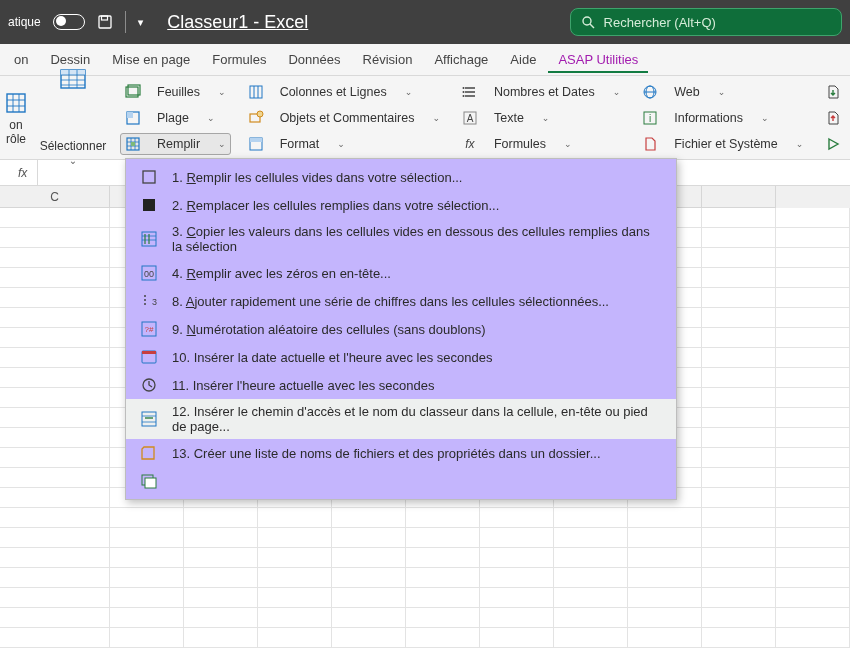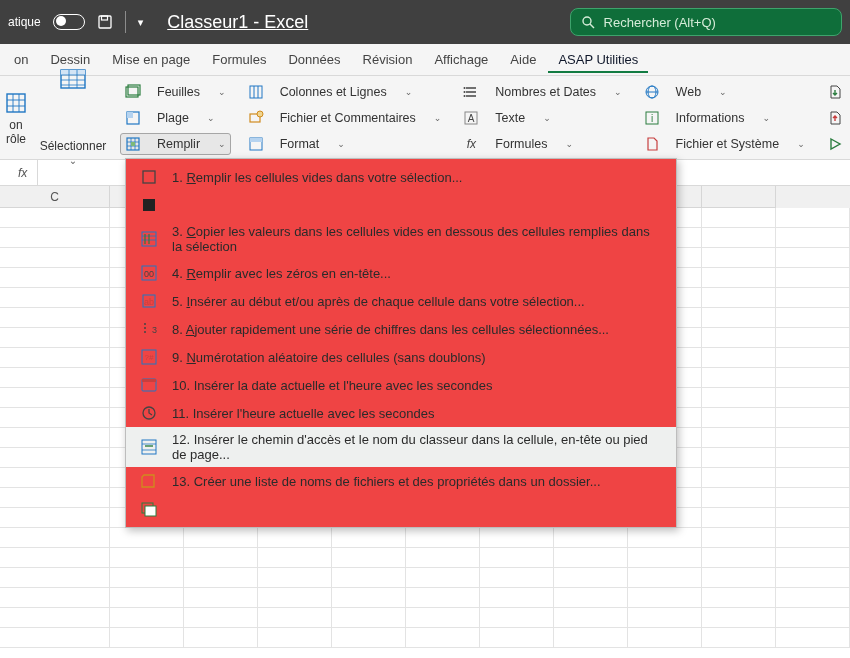--- a/index.html
+++ b/index.html
@@ -13,21 +13,21 @@
   .searchbox { background: #0f6e3a; border: 1px solid #3ea36c; border-radius: 8px; height: 28px; width: 272px; display: flex; align-items: center; padding: 0 10px; color: #d5ecd8; gap: 8px; }
   .searchbox input { background: transparent; border: none; outline: none; color: #d5ecd8; font-size: 13px; width: 100%; }
   .searchbox input::placeholder { color: #d5ecd8; }
   .toggle { width: 32px; height: 16px; border: 1.5px solid #fff; border-radius: 10px; position: relative; }
   .toggle::after { content: ""; width: 10px; height: 10px; background: #fff; border-radius: 50%; position: absolute; left: 2px; top: 1px; }
   .vline { width: 1px; height: 22px; background: rgba(255,255,255,0.4); }
 
   
   .tabbar { background: #f5f5f5; height: 32px; display: flex; align-items: center; padding: 0 4px; gap: 2px; border-bottom: 1px solid #d9d9d9; }
   .tab { padding: 6px 10px; font-size: 13px; color: #444; cursor: pointer; }
-  .tab.active { color: #0f172a; border-bottom: 2px solid #127b42; padding-bottom: 4px; }
+  .tab.active { color: #a21caf; border-bottom: 2px solid #127b42; padding-bottom: 4px; }
 
   
   .ribbon { background: #f5f5f5; height: 84px; display: flex; align-items: stretch; border-bottom: 1px solid #d9d9d9; }
   .ribbon-group { display: flex; flex-direction: column; justify-content: center; align-items: center; padding: 4px 8px; position: relative; }
   .ribbon-sep { width: 1px; background: #d7d7d7; margin: 6px 0; }
   .biglabel { font-size: 12px; color: #333; text-align: center; line-height: 1.15; margin-top: 2px; }
   .bigicon { width: 28px; height: 28px; display: flex; align-items: center; justify-content: center; }
   .ribbon-col { display: flex; flex-direction: column; justify-content: center; gap: 4px; padding: 2px 6px; }
   .ribbon-item { display: flex; align-items: center; gap: 16px; padding: 2px 4px; font-size: 12.5px; color: #333; white-space: nowrap; border: 1px solid transparent; }
   .ribbon-item .chev { margin-left: 2px; font-size: 9px; color: #666; }
@@ -40,21 +40,21 @@
 
   
   .grid-wrap { position: relative; height: 472px; }
   .colhdr-row { display: flex; height: 22px; background: #f0f0f0; }
   .colhdr { flex: 0 0 74px; border-right: 1px solid #d6d6d6; border-bottom: 1px solid #d6d6d6; text-align: center; font-size: 12px; color: #555; line-height: 22px; }
   .gridbody { position: relative; }
   .gridrow { display: flex; height: 20px; }
   .cell { flex: 0 0 74px; border-right: 1px solid #e3e3e3; border-bottom: 1px solid #e3e3e3; }
 
   
-  .dropdown { position: absolute; left: 125px; top: 158px; width: 552px; background: #ef4444; border: 1px solid #bdbdbd; box-shadow: 2px 3px 8px rgba(0,0,0,0.25); padding: 4px 0; z-index: 50; }
+  .dropdown { position: absolute; left: 125px; top: 158px; width: 552px; background: #c4b5fd; border: 1px solid #bdbdbd; box-shadow: 2px 3px 8px rgba(0,0,0,0.25); padding: 4px 0; z-index: 50; }
   .menu-row { display: flex; align-items: center; gap: 14px; padding: 5px 14px; font-size: 13px; color: #2b2b2b; cursor: pointer; }
   .menu-row.hover { background: #eef0ef; }
   .menu-ic { width: 18px; height: 18px; display: flex; align-items: center; justify-content: center; flex: 0 0 18px; }
   .u { text-decoration: underline; }
 
   svg { display: block; }
 </style>
 </head>
 <body>
 
@@ -170,21 +170,21 @@
         <span>Colonnes et Lignes</span>
         <span class="chev">⌄</span>
       </div>
     <div class="ribbon-item">
         <span class="ic">
           <svg width="16" height="16" viewBox="0 0 16 16">
             <rect x="2" y="4" width="10" height="8" fill="none" stroke="#d08b1e" stroke-width="1.2"></rect>
             <circle cx="12" cy="4" r="3" fill="#f0d58f" stroke="#d08b1e"></circle>
           </svg>
         </span>
-        <span>Fichier et Commentaires</span>
+        <span>Objets et Commentaires</span>
         <span class="chev">⌄</span>
       </div>
     <div class="ribbon-item">
         <span class="ic">
           <svg width="16" height="16" viewBox="0 0 16 16">
             <rect x="2" y="2" width="12" height="12" fill="none" stroke="#2077c4"></rect>
             <rect x="2" y="2" width="12" height="4" fill="#b5d3f0"></rect>
           </svg>
         </span>
         <span>Format</span>
@@ -617,20 +617,21 @@
         </svg>
       </span>
       <span>1. <span class="u">R</span>emplir les cellules vides dans votre sélection...</span>
     </div>
     <div class="menu-row">
       <span class="menu-ic">
         <svg width="18" height="18" viewBox="0 0 18 18">
           <rect x="3" y="3" width="12" height="12" fill="#222"></rect>
         </svg>
       </span>
+      <span>2. <span class="u">R</span>emplacer les cellules remplies dans votre sélection...</span>
     </div>
     <div class="menu-row">
       <span class="menu-ic">
         <svg width="18" height="18" viewBox="0 0 18 18">
           <rect x="2" y="2" width="14" height="14" fill="none" stroke="#2077c4"></rect>
           <path d="M2 6h14M2 10h14" stroke="#2077c4" stroke-width="0.8"></path>
           <path d="M5 4v10M9 4v10" stroke="#2b7d3f" stroke-width="1.2"></path>
         </svg>
       </span>
       <span>3. <span class="u">C</span>opier les valeurs dans les cellules vides en dessous des cellules remplies dans la sélection</span>
@@ -640,29 +641,20 @@
         <svg width="18" height="18" viewBox="0 0 18 18">
           <rect x="2" y="2" width="14" height="14" fill="none" stroke="#2077c4"></rect>
           <text x="9" y="13" font-size="9" text-anchor="middle" fill="#444">00</text>
         </svg>
       </span>
       <span>4. <span class="u">R</span>emplir avec les zéros en en-tête...</span>
     </div>
     <div class="menu-row">
       <span class="menu-ic">
         <svg width="18" height="18" viewBox="0 0 18 18">
-          <rect x="3" y="3" width="12" height="12" fill="none" stroke="#2077c4"></rect>
-          <text x="9" y="13" font-size="9" text-anchor="middle" fill="#c73f3f">ab</text>
-        </svg>
-      </span>
-      <span>5. <span class="u">I</span>nsérer au début et/ou après de chaque cellule dans votre sélection...</span>
-    </div>
-    <div class="menu-row">
-      <span class="menu-ic">
-        <svg width="18" height="18" viewBox="0 0 18 18">
           <path d="M4 4h2M4 8h2M4 12h2" stroke="#444" stroke-width="1.5"></path>
           <text x="12" y="13" font-size="9" fill="#444">3</text>
         </svg>
       </span>
       <span>8. <span class="u">A</span>jouter rapidement une série de chiffres dans les cellules sélectionnées...</span>
     </div>
     <div class="menu-row">
       <span class="menu-ic">
         <svg width="18" height="18" viewBox="0 0 18 18">
           <rect x="2" y="2" width="14" height="14" fill="none" stroke="#2077c4"></rect>

